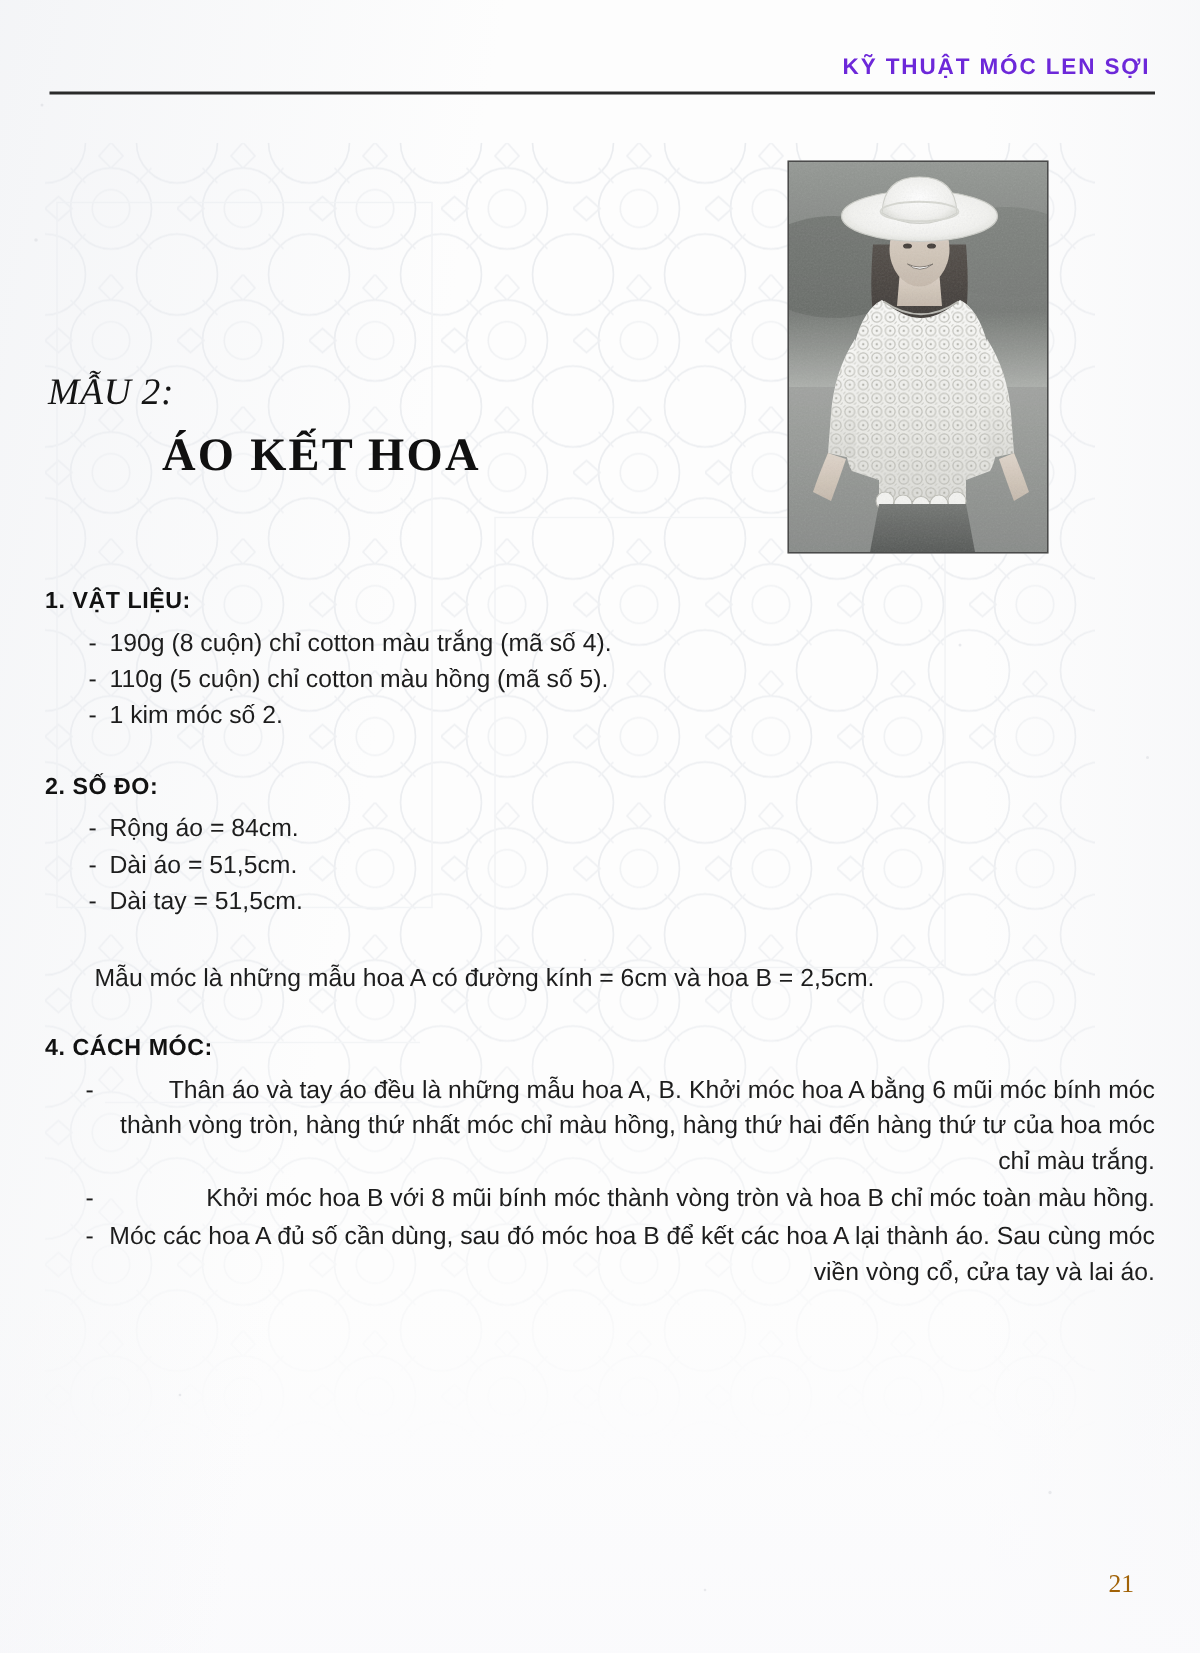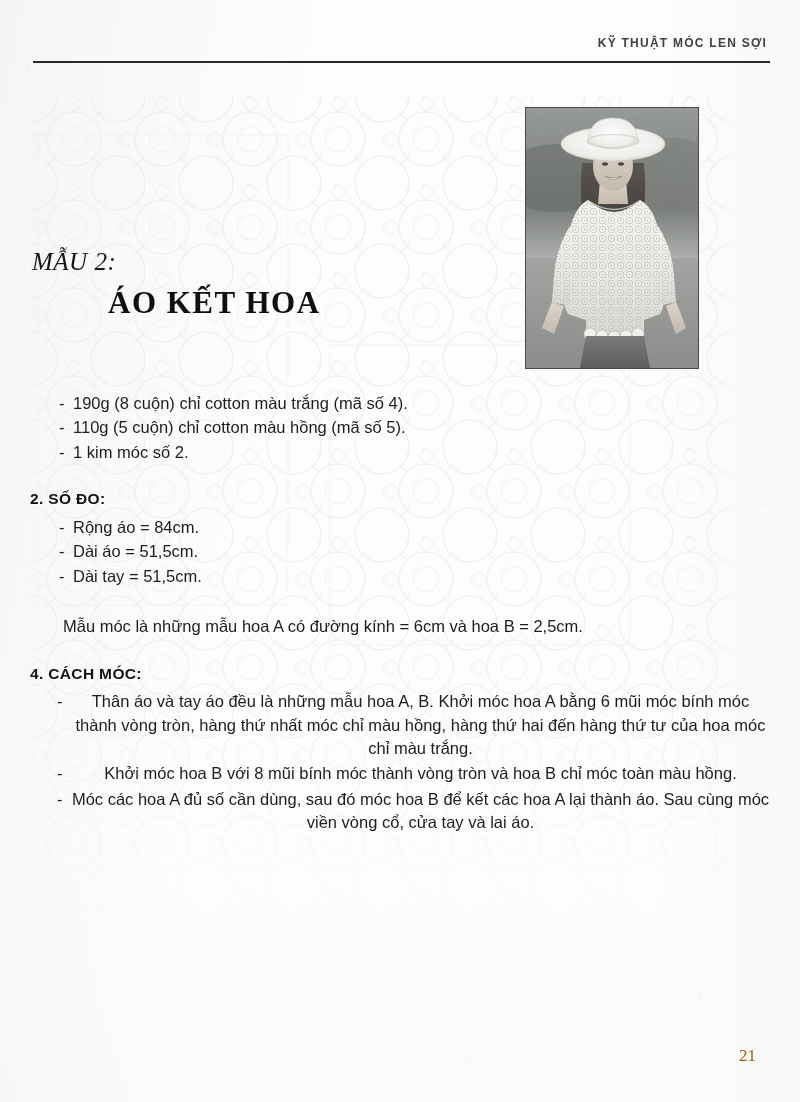--- a/index.html
+++ b/index.html
@@ -52,24 +52,24 @@
   .header-band {
     position: absolute;
     left: 0; right: 0; top: 0;
     height: 90px;
     z-index: 3;
   }
   .header-title {
     position: absolute;
     right: 33px;
     top: 36px;
-    font-size: 12px;
+    font-size: 15px;
     font-weight: 700;
     letter-spacing: 1.25px;
-    color: #404040;
+    color: #6d28d9;
     white-space: nowrap;
   }
   .header-rule {
     position: absolute;
     left: 33px;
     right: 30px;
     top: 61px;
     height: 2px;
     background: #2a2a2a;
   }
@@ -158,21 +158,21 @@
     font-size: 16.5px;
     line-height: 1.42;
     color: #1d1d1d;
   }
 
   .sec-gap-1 { height: 22px; }
   .sec-gap-2 { height: 23px; }
   .sec-gap-3 { height: 22px; }
 
   .s4 .item { margin-bottom: 2px; }
-  .s4 .item .txt { text-align: center; }
+  .s4 .item .txt { text-align: right; }
 
   
   .page-number {
     position: absolute;
     right: 44px;
     bottom: 36px;
     font-family: "Liberation Serif", "DejaVu Serif", serif;
     font-size: 17px;
     color: #a16207;
     z-index: 5;
@@ -334,20 +334,21 @@
       <rect width="172" height="260" fill="#ffffff" opacity="0.05"></rect>
     </svg>
   </div>
 
   <div class="model-label">MẪU 2:</div>
   <div class="main-title">ÁO KẾT HOA</div>
 
   <div class="body-col">
 
     <div class="section">
+      <div class="sec-head">1. VẬT LIỆU:</div>
       <ul class="item-list indent-a">
         <li class="item">
           <span class="dash">-</span>
           <span class="txt">190g (8 cuộn) chỉ cotton màu trắng (mã số 4).</span>
         </li>
         <li class="item">
           <span class="dash">-</span>
           <span class="txt">110g (5 cuộn) chỉ cotton màu hồng (mã số 5).</span>
         </li>
         <li class="item">

